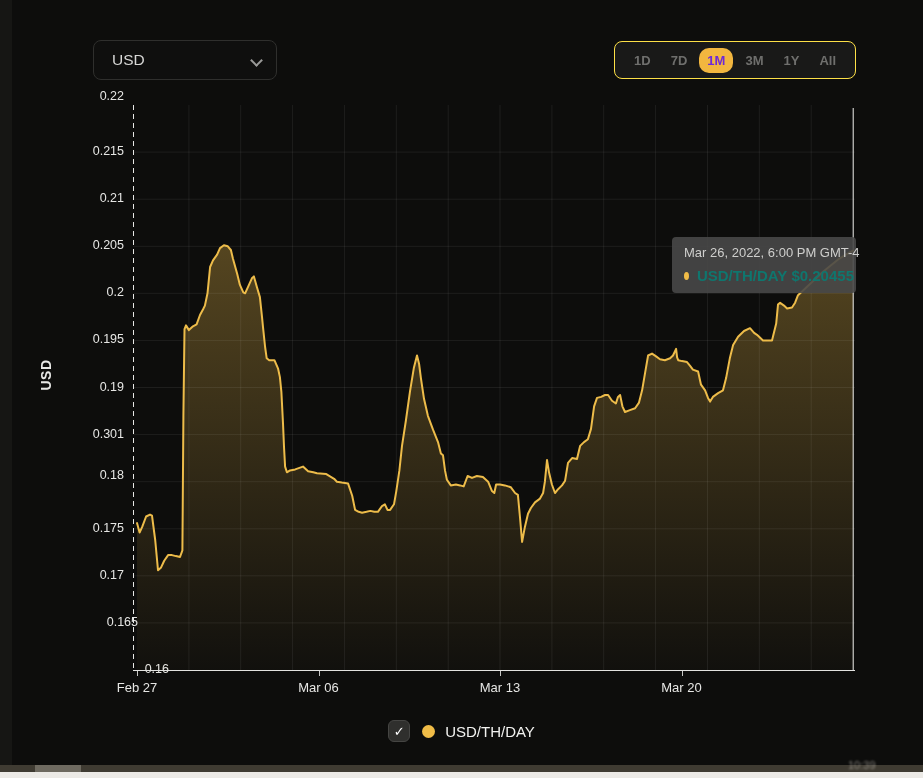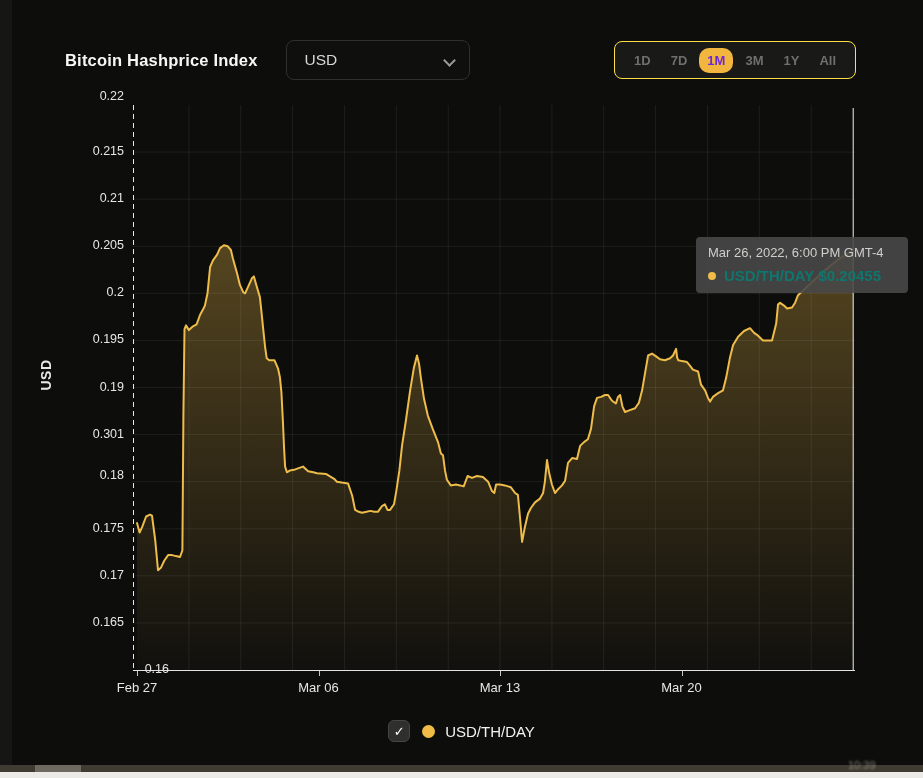--- a/index.html
+++ b/index.html
@@ -70,21 +70,21 @@
   .x-tick-mark {
     position: absolute; top: 670px; width: 1px; height: 6px; background: #c8c8c6;
   }
   #plot { position: absolute; left: 133px; top: 105px; }
   .bottom-axis {
     position: absolute; left: 133px; top: 670px; width: 722px; height: 1px;
     background: #e2e2e0;
   }
   
   .tooltip {
-    position: absolute; left: 696px; top: 237px; width: 212px;
+    position: absolute; left: 672px; top: 237px; width: 184px;
     background: rgba(72,72,72,0.90);
     border-radius: 4px;
     padding: 8px 2px 9px 12px;
     z-index: 5;
   }
   .tooltip .ts { font-size: 13px; color: #cfcfcd; white-space: nowrap; }
   .tooltip .val-row { display: flex; align-items: center; margin-top: 7px; white-space: nowrap; }
   .dot { border-radius: 50%; background: #f0bc47; display: inline-block; }
   .tooltip .dot { width: 8px; height: 8px; margin-right: 8px; }
   .tooltip .val { font-size: 15px; font-weight: bold; color: #0f766e; text-align: center; }
@@ -119,21 +119,20 @@
     font-size: 11px; color: #b9b5ac;
     filter: blur(1.3px); opacity: 0.65;
   }
 </style>
 </head>
 <body>
 
 <div class="left-strip"></div>
 
 <div class="header">
-  <div class="page-title">Bitcoin Hashprice Index</div>
   <div class="currency-dropdown">
     <span class="value">USD</span>
     <span class="chevron"></span>
   </div>
   <div class="range-selector" id="range-selector">
       <button class="range-btn">1D</button>
       <button class="range-btn">7D</button>
       <button class="range-btn active">1M</button>
       <button class="range-btn">3M</button>
       <button class="range-btn">1Y</button>
@@ -148,21 +147,21 @@
       <span class="y-tick" style="top: 144.083px;">0.215</span>
       <span class="y-tick" style="top: 191.167px;">0.21</span>
       <span class="y-tick" style="top: 238.25px;">0.205</span>
       <span class="y-tick" style="top: 285.333px;">0.2</span>
       <span class="y-tick" style="top: 332.417px;">0.195</span>
       <span class="y-tick" style="top: 379.5px;">0.19</span>
       <span class="y-tick" style="top: 426.583px;">0.301</span>
       <span class="y-tick" style="top: 468px;">0.18</span>
       <span class="y-tick" style="top: 520.75px;">0.175</span>
       <span class="y-tick" style="top: 567.833px;">0.17</span>
-      <span class="y-tick" style="top: 614.917px;">0.165</span>
+      <span class="y-tick" style="top: 614.917px; margin-left: 14px;">0.165</span>
       <span class="y-tick" style="top: 662px; margin-left: 45px;">0.16</span>
     </div>
   <div id="x-ticks">
       <span class="x-tick" style="left: 92px;">Feb 27</span>
       <span class="x-tick-mark" style="left: 137px;"></span>
       <span class="x-tick" style="left: 273.51px;">Mar 06</span>
       <span class="x-tick-mark" style="left: 318.51px;"></span>
       <span class="x-tick" style="left: 455.02px;">Mar 13</span>
       <span class="x-tick-mark" style="left: 500.02px;"></span>
       <span class="x-tick" style="left: 636.53px;">Mar 20</span>

